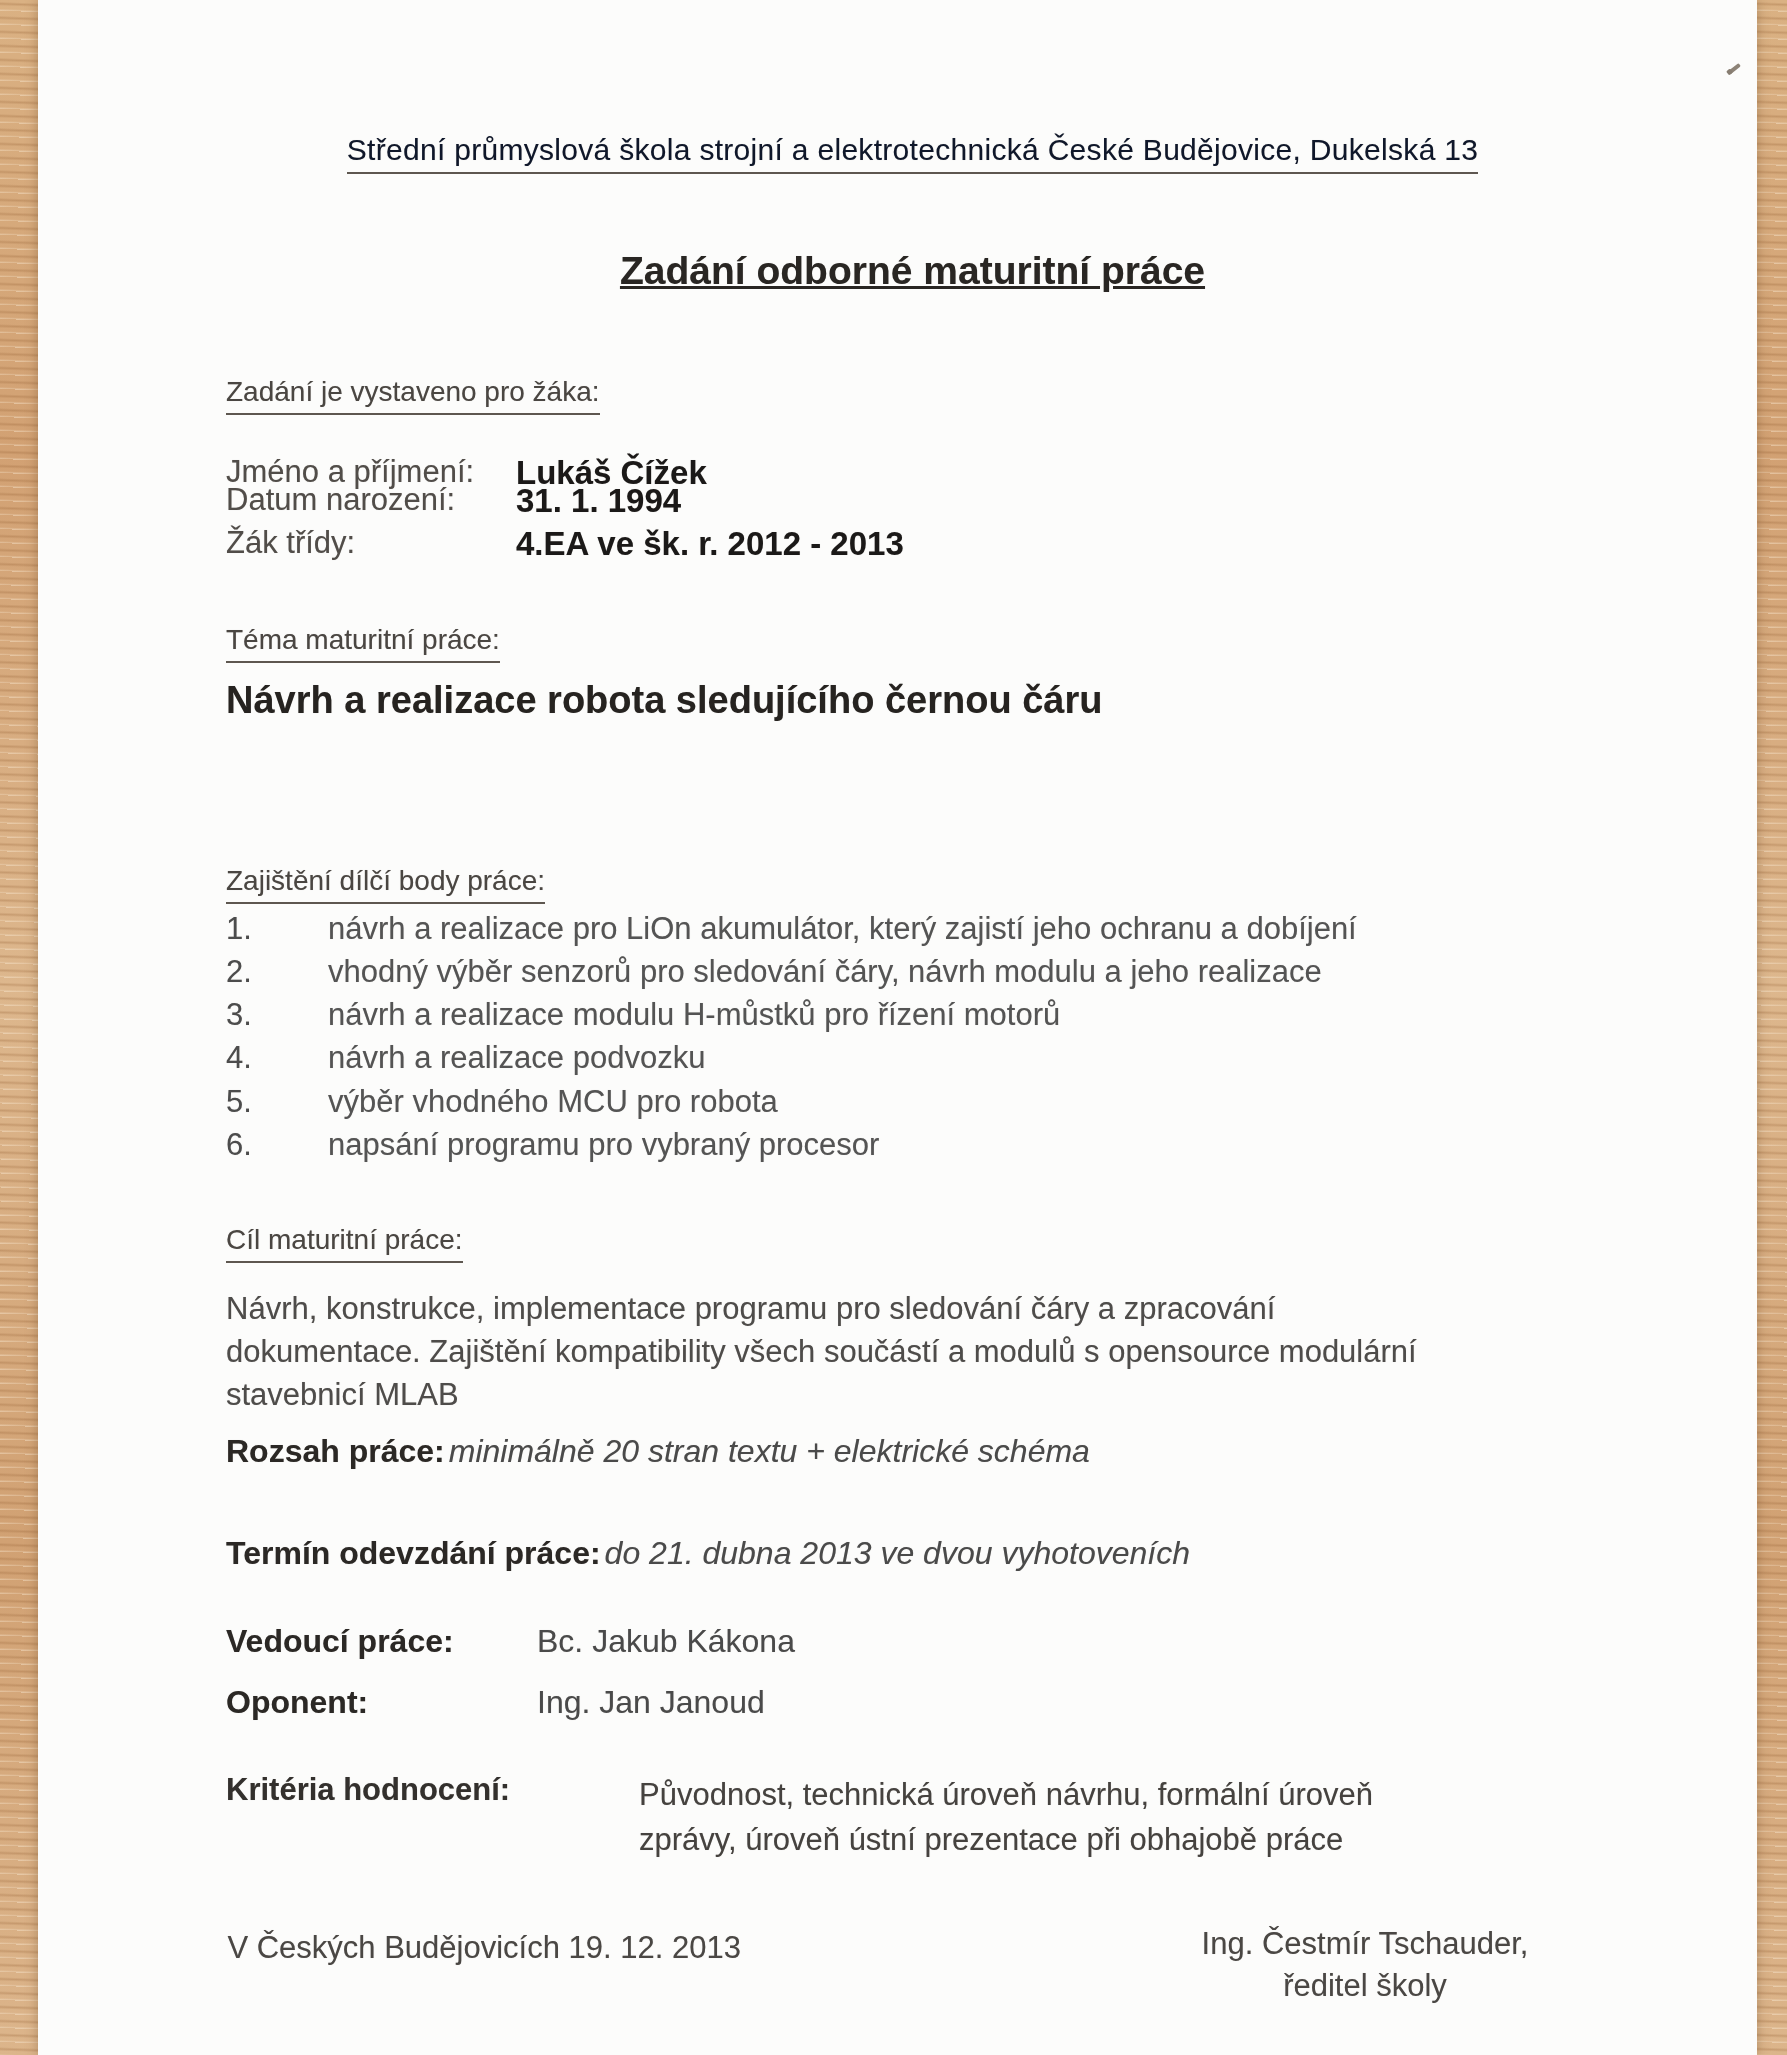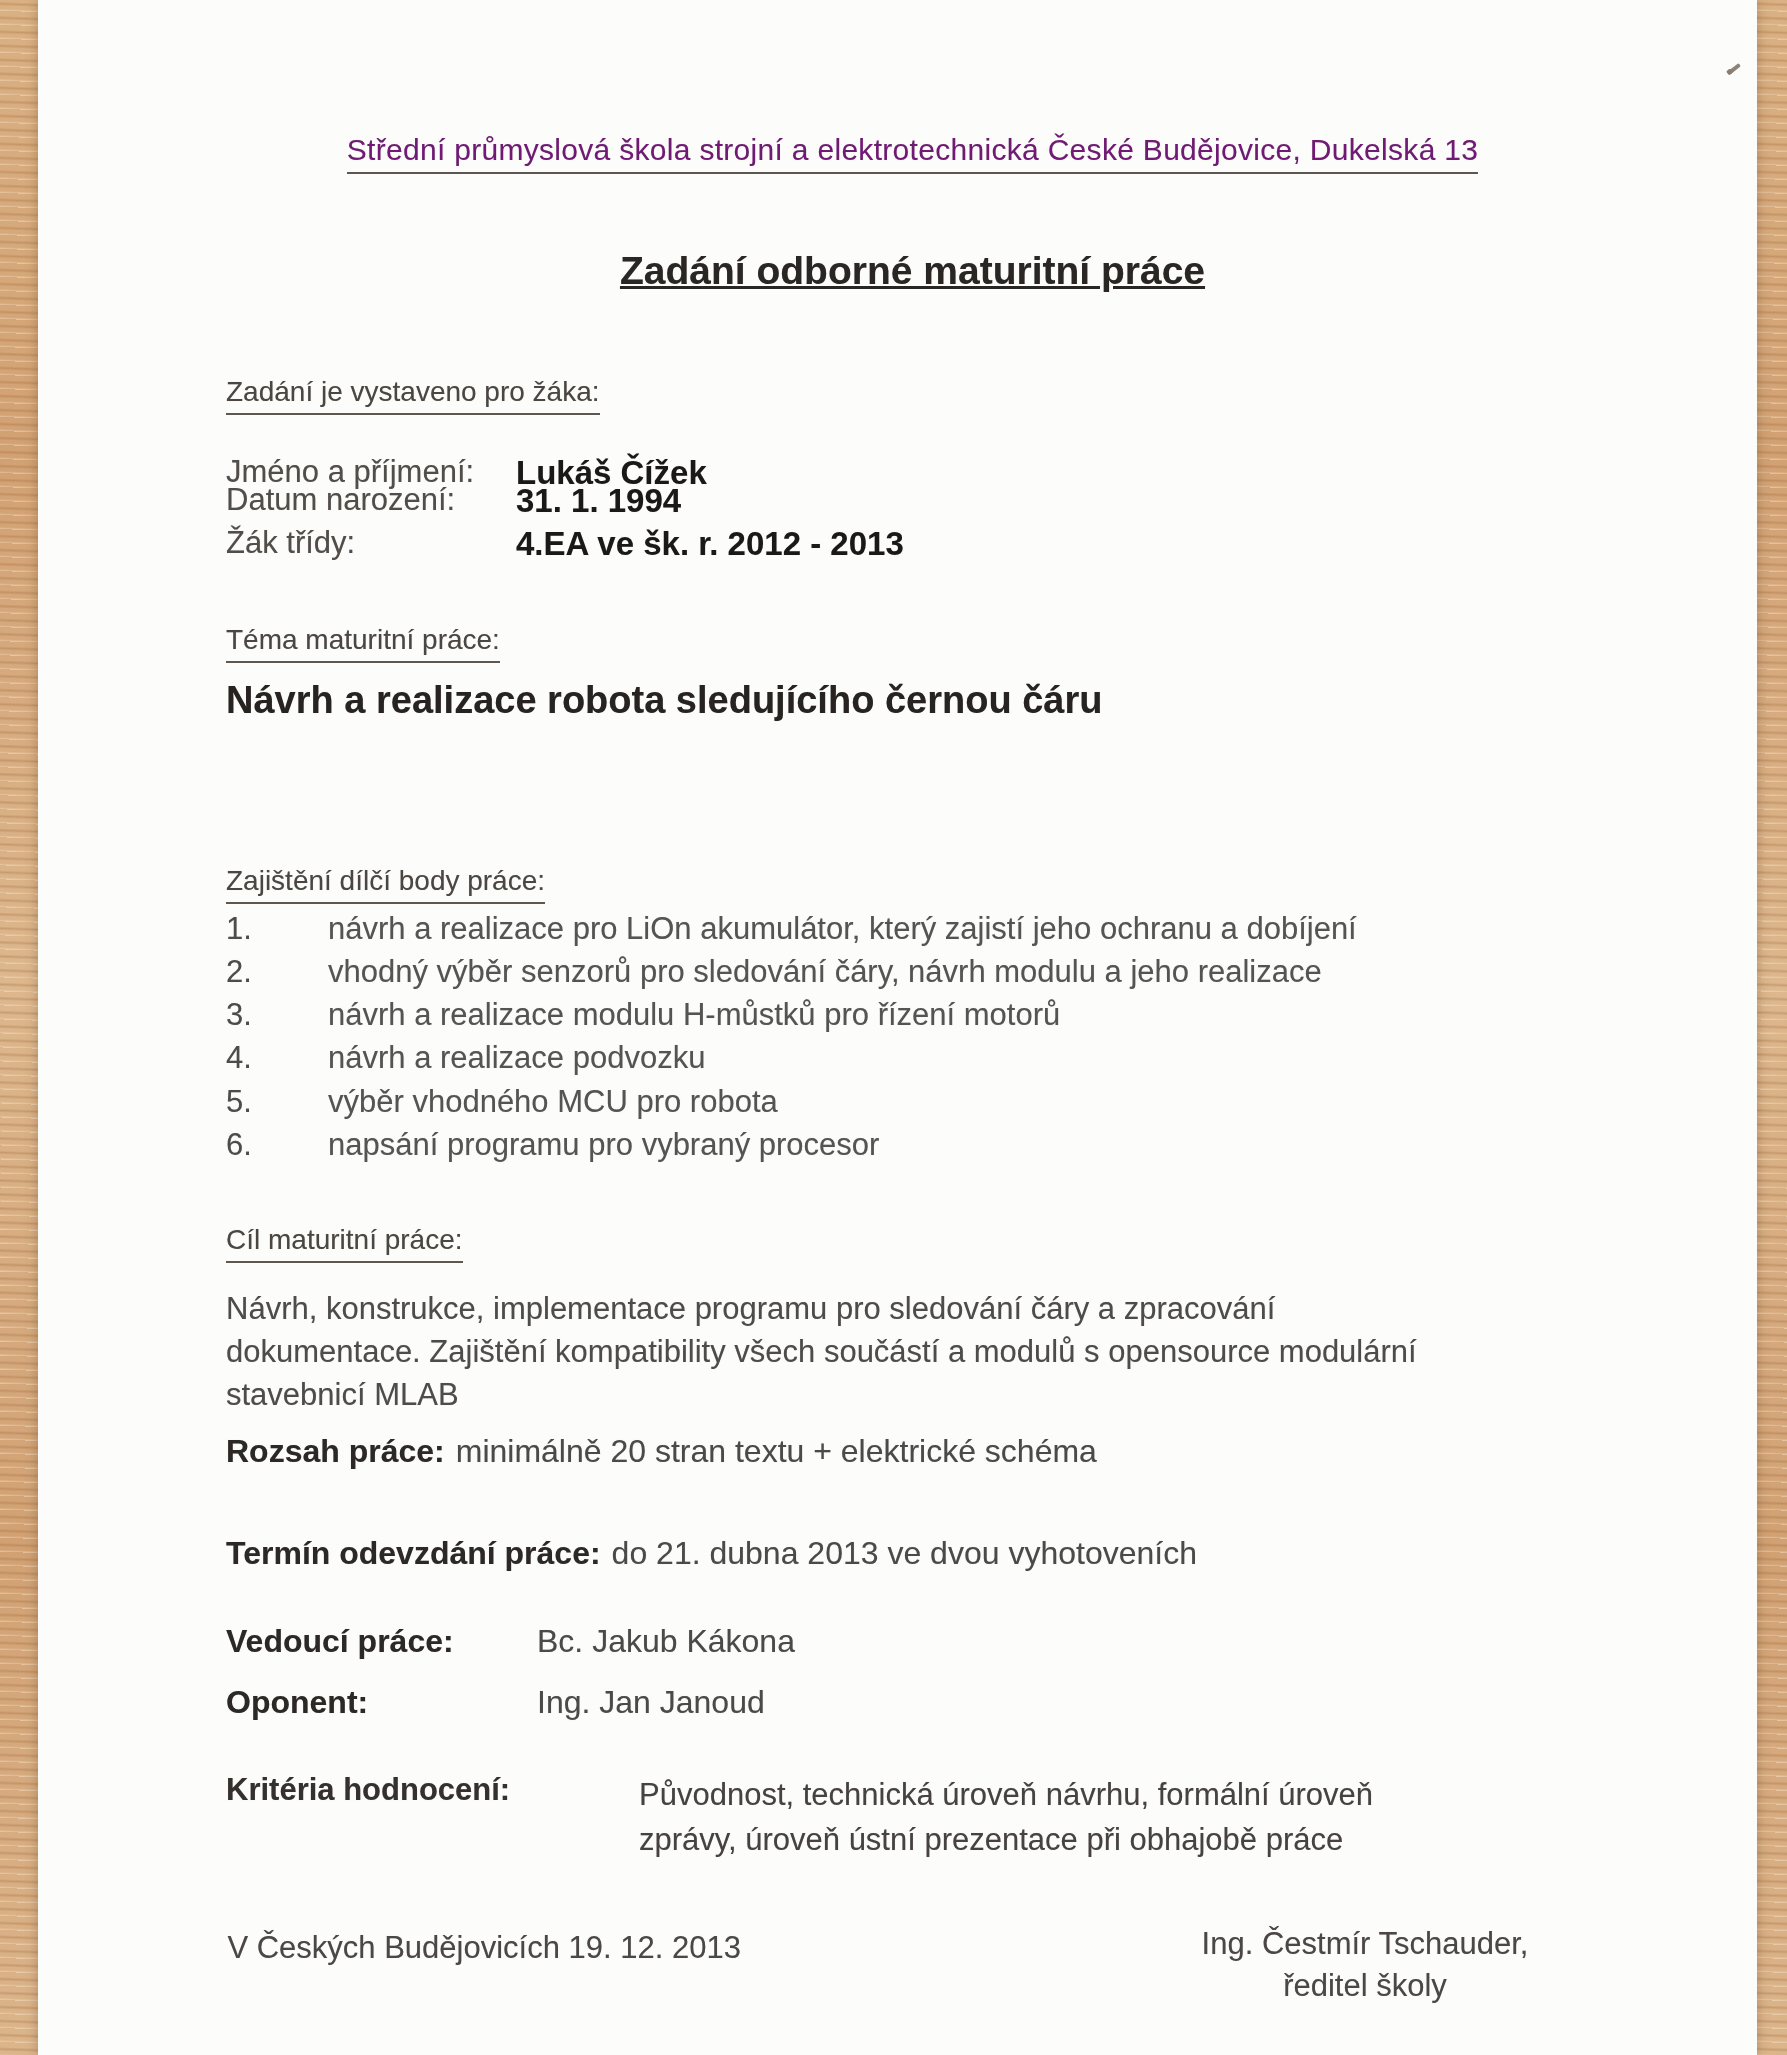--- a/index.html
+++ b/index.html
@@ -25,21 +25,21 @@
     position:absolute;top:0;bottom:0;left:38px;right:31px;
     background:#fcfcfb;
     box-shadow:0 0 11.2px rgba(90,60,28,0.35);
   }
   .content{position:absolute;top:0;left:226px;width:1373px;height:2056px;}
   .abs{position:absolute;}
   .center{width:100%;text-align:center;}
   .underlined{border-bottom:2.8px solid rgba(58,50,42,0.82);padding-bottom:6.3px;}
   .soft{text-shadow:0 0 0.7px rgba(40,30,20,0.25);}
 
-  .school-header{top:133px;font-size:30px;color:#701a75;letter-spacing:0.3px;}
+  .school-header{top:133px;font-size:30px;color:#0f172a;letter-spacing:0.3px;}
   .doc-title{top:249px;font-size:39px;font-weight:bold;color:#292623;text-decoration:underline;}
 
   .sec-heading{font-size:28px;color:#4a4642;}
   .s1{top:376px;left:0;}
   .s2{top:624px;left:0;}
   .s3{top:865px;left:0;}
   .s4{top:1224px;left:0;}
 
   .field-row{left:0;font-size:31px;color:#514d49;width:1327px;}
   .field-row .value{position:absolute;left:290px;font-size:33px;font-weight:bold;color:#1b1918;white-space:nowrap;}
@@ -49,21 +49,21 @@
 
   .req-item{left:0;font-size:31px;color:#545454;white-space:nowrap;}
   .req-item .num{display:inline-block;width:102px;color:#4c4c4c;}
   .ri1{top:911px;} .ri2{top:954px;} .ri3{top:997px;}
   .ri4{top:1040px;} .ri5{top:1084px;} .ri6{top:1127px;}
 
   .goal-text{top:1287px;left:0;width:1383px;font-size:31px;line-height:43px;color:#4e4c4a;}
 
   .inline-line{left:0;font-size:32px;color:#4a4a4a;white-space:nowrap;}
   .inline-line .blabel{font-weight:bold;color:#2b2825;}
-  .inline-line .ivalue{margin-left:11px;}
+  .inline-line .ivalue{margin-left:4px;font-style:italic;}
   .scope-line{top:1433px;}
   .deadline-line{top:1535px;}
 
   .person-row{left:0;font-size:32px;width:1327px;}
   .person-row .blabel{font-weight:bold;color:#2b2825;}
   .person-row .pvalue{position:absolute;left:311px;color:#4a4a4a;white-space:nowrap;}
   .pr1{top:1623px;} .pr2{top:1684px;}
 
   .criteria-row{top:1772px;left:0;font-size:31px;width:1369px;}
   .criteria-row .blabel{font-weight:bold;color:#33302d;}

